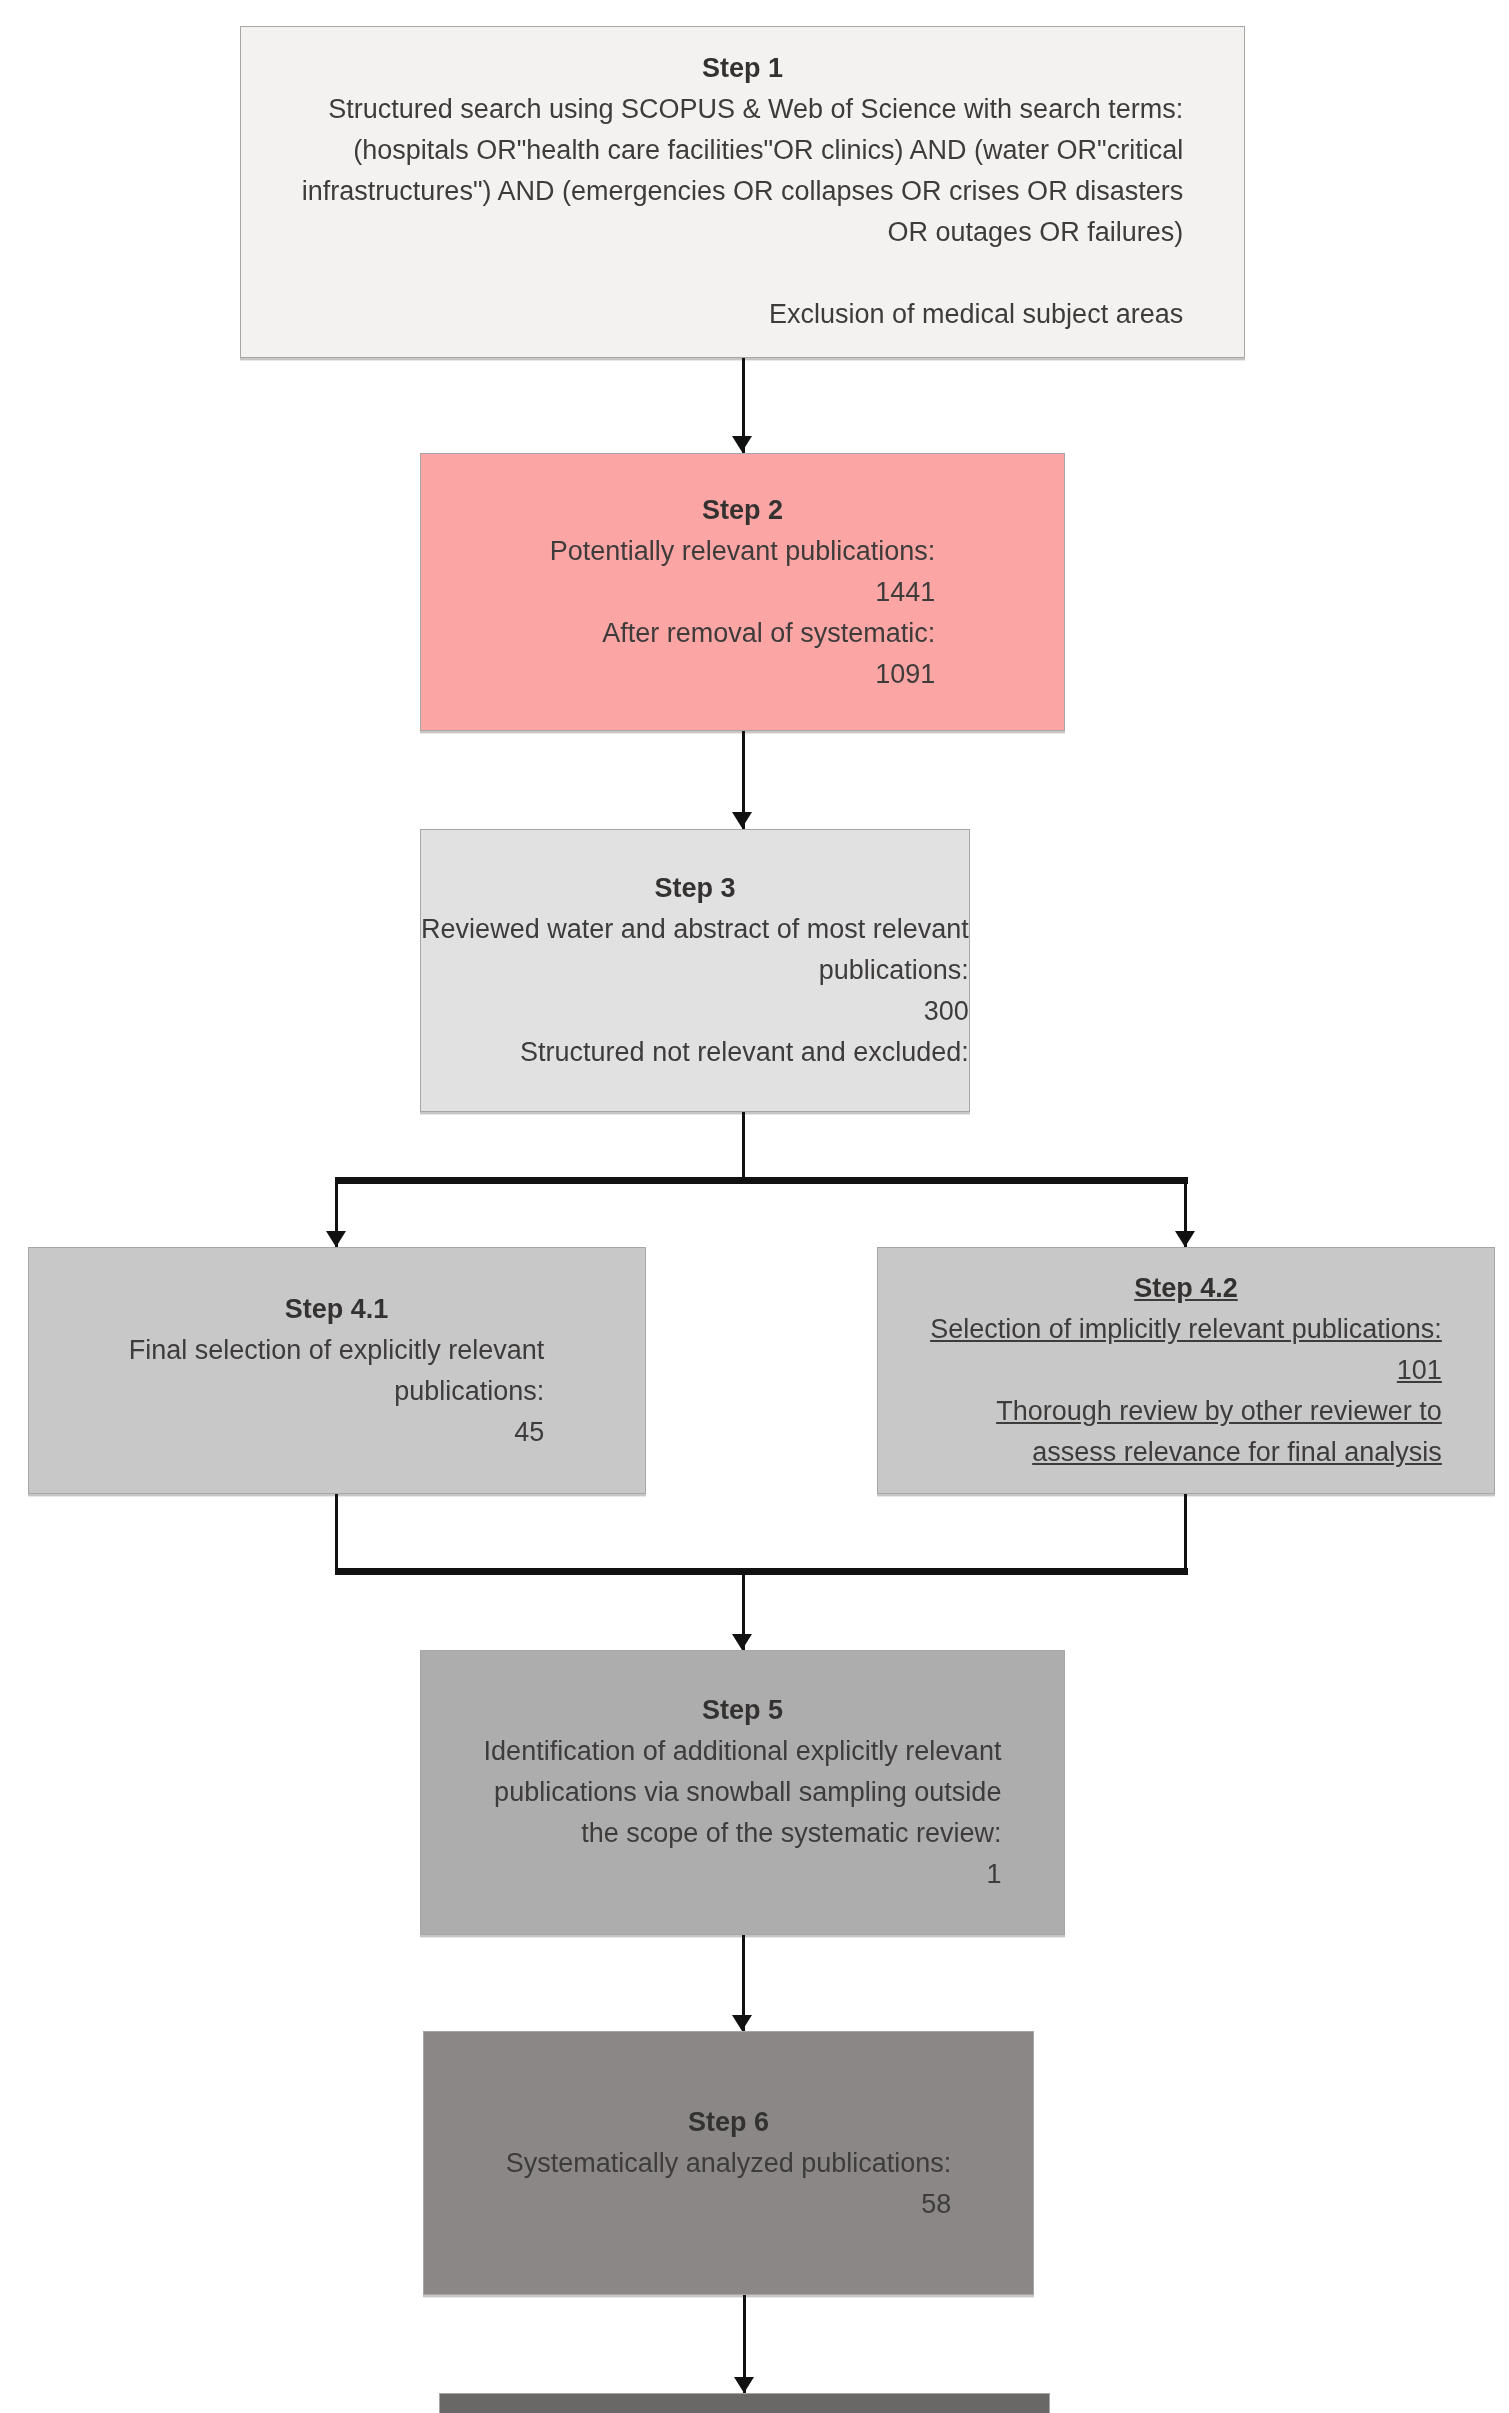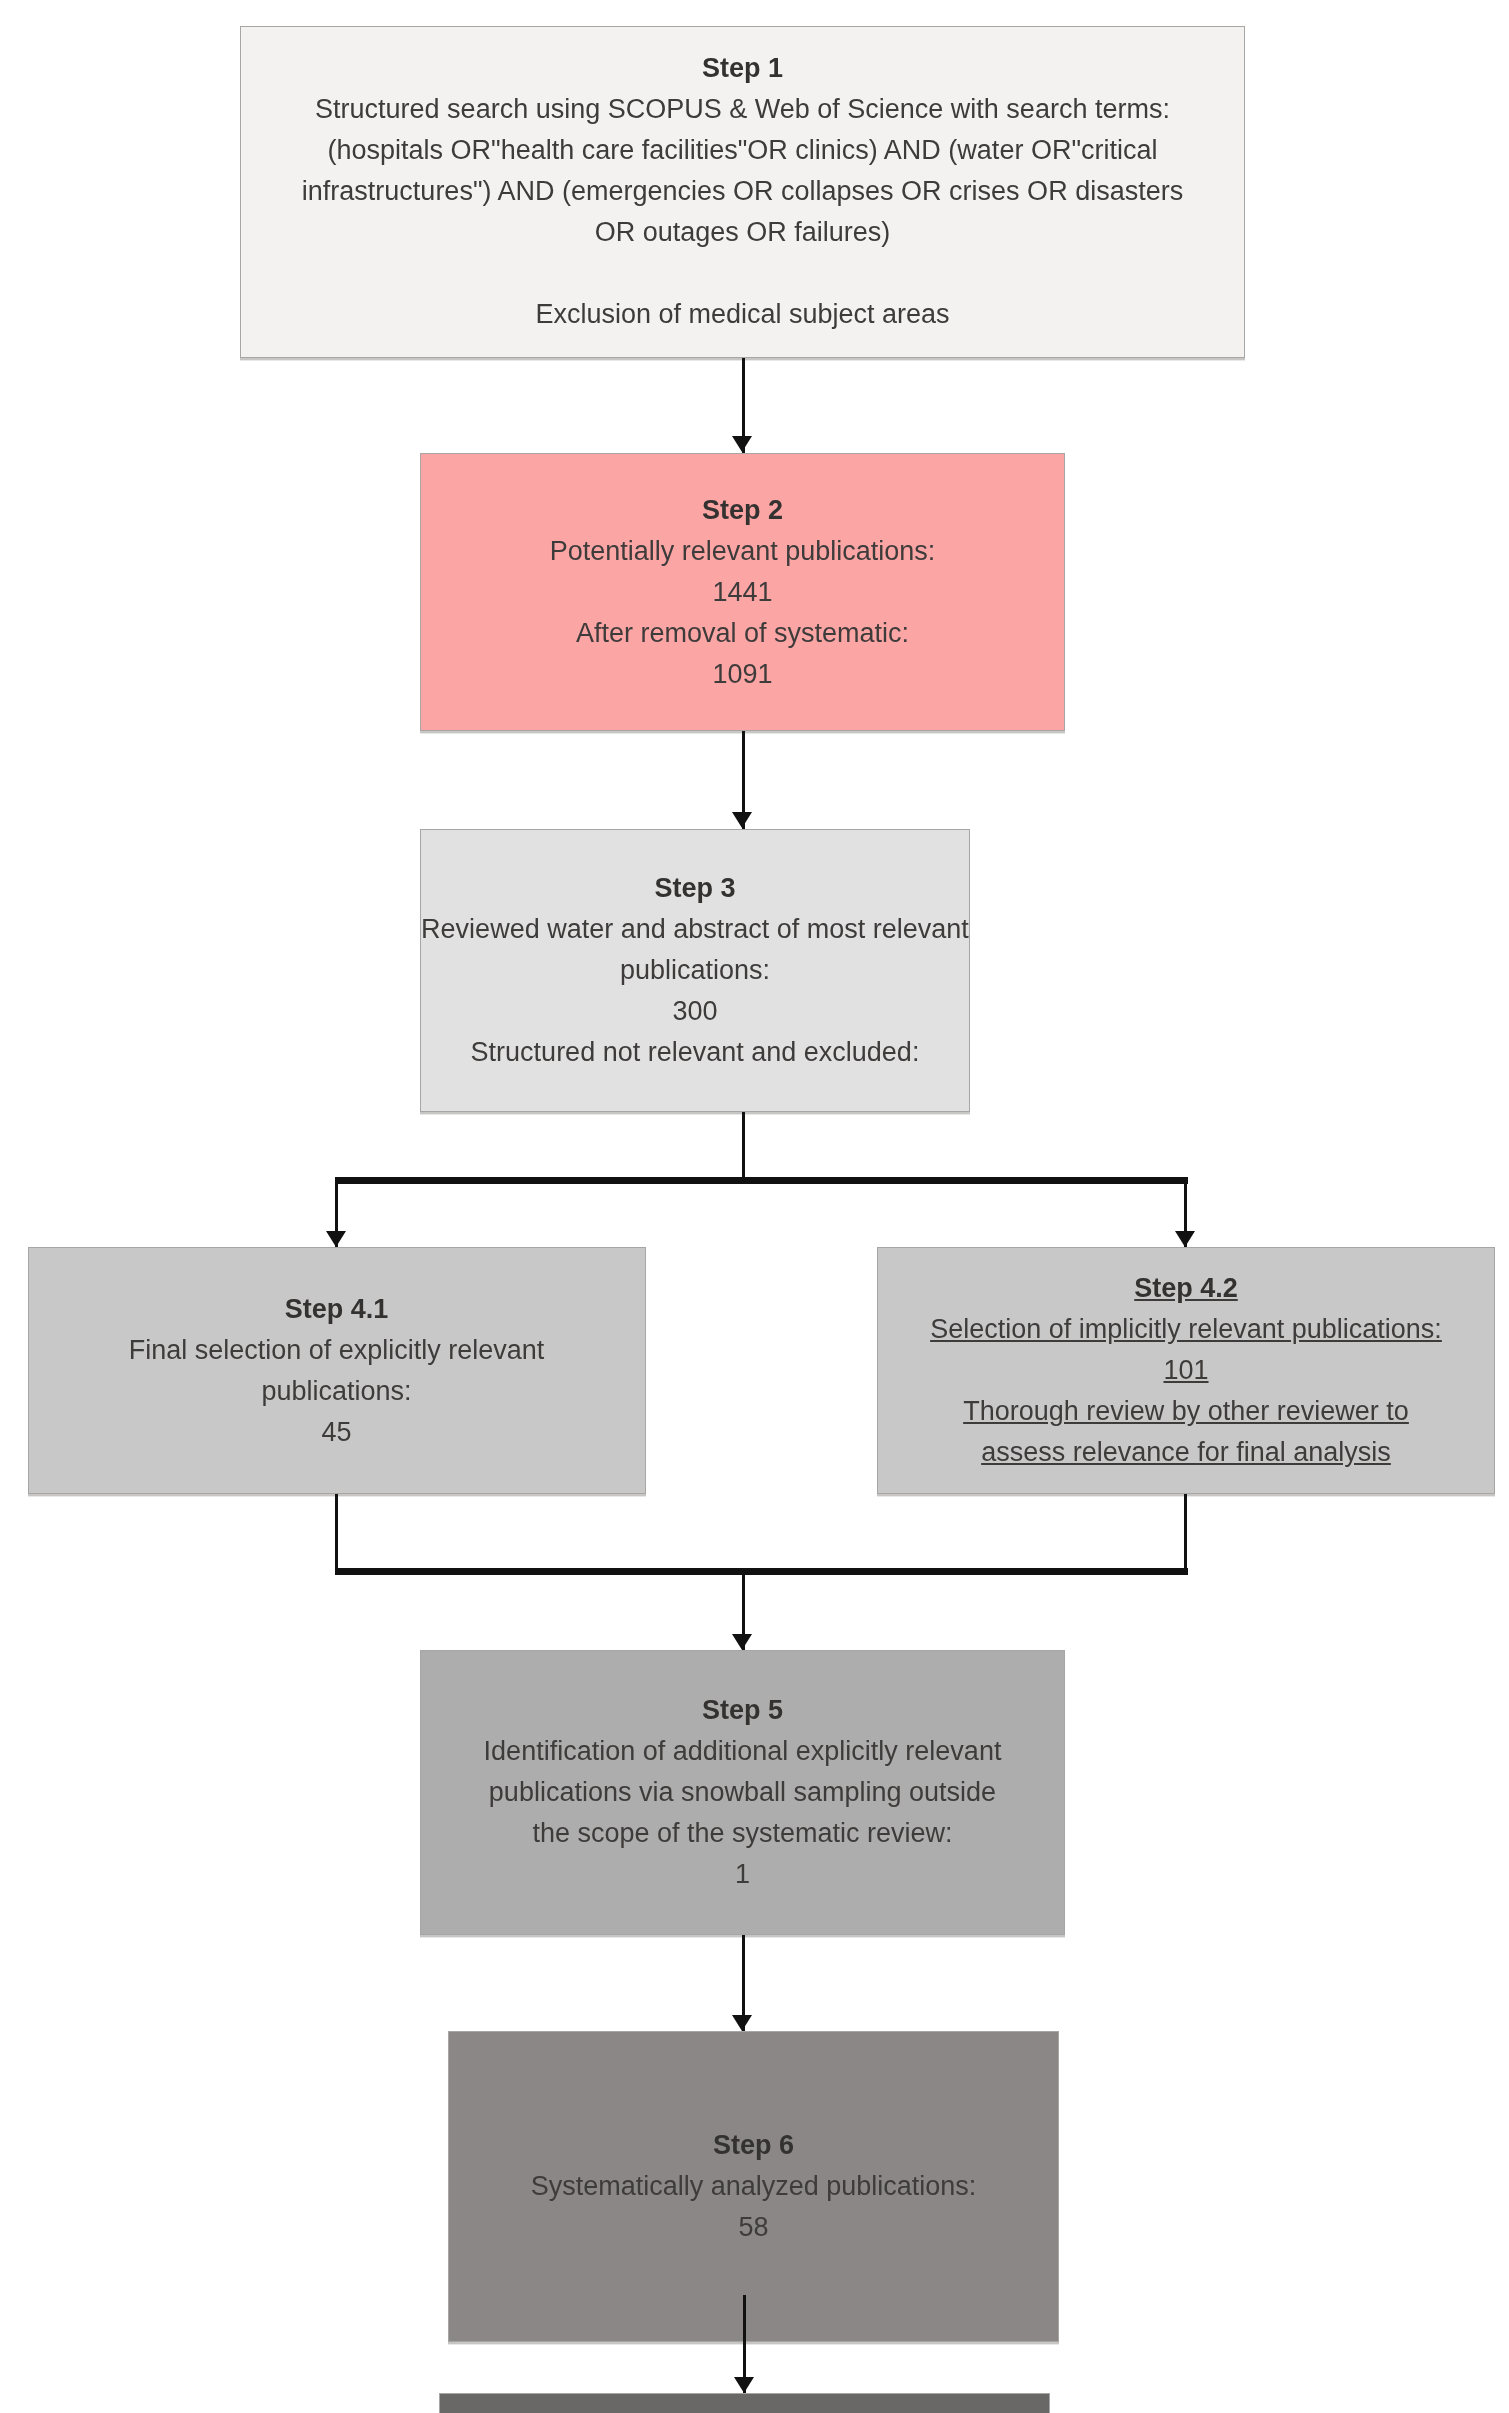--- a/index.html
+++ b/index.html
@@ -17,40 +17,40 @@
   }
   .node {
     position: absolute;
     box-sizing: border-box;
     border: 1.4px solid #a8a6a5;
     box-shadow: 0 2.4px 0 rgba(130,128,127,0.45);
     display: flex;
     flex-direction: column;
     align-items: center;
     justify-content: center;
-    text-align: center;
+    text-align: right;
     font-size: 27px;
     line-height: 41px;
   }
   .node .title {
     font-weight: 700;
     color: #343231;
     white-space: nowrap;
   }
   .node .body div {
     white-space: nowrap;
   }
   
   #box-step1  { left: 240px;  top: 25.6px;   width: 1005px; height: 332px; }
   #box-step2  { left: 420px;  top: 453px;  width: 645px; height: 278px; }
   #box-step3  { left: 420px;  top: 829px; width: 550px; height: 283px; }
   #box-step41 { left: 27.5px;   top: 1247px; width: 618px; height: 247px; }
   #box-step42 { left: 877px; top: 1247px; width: 618px; height: 247px; text-decoration: underline; }
   #box-step5  { left: 420px;  top: 1650px; width: 645px; height: 285px; }
-  #box-step6  { left: 448px;  top: 2031px; width: 611px; height: 311px; }
+  #box-step6  { left: 423px;  top: 2031px; width: 611px; height: 264px; }
   #box-step7  { left: 439px;  top: 2393px; width: 611px; height: 271px; }
 
   
   .vline {
     position: absolute;
     width: 2.9px;
     background: #111111;
   }
   .hline {
     position: absolute;

